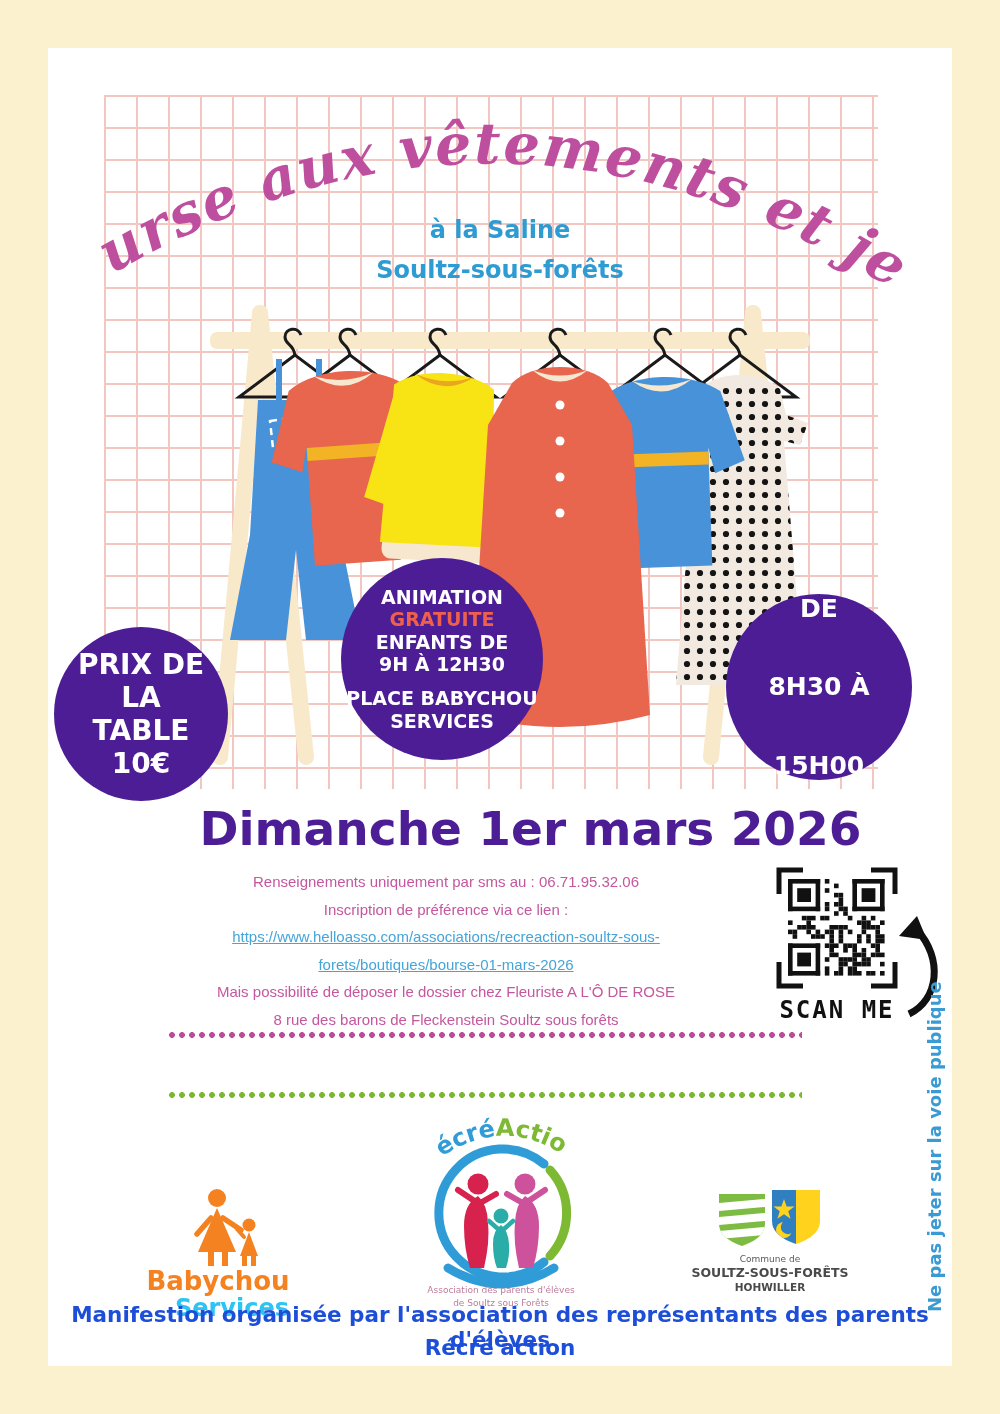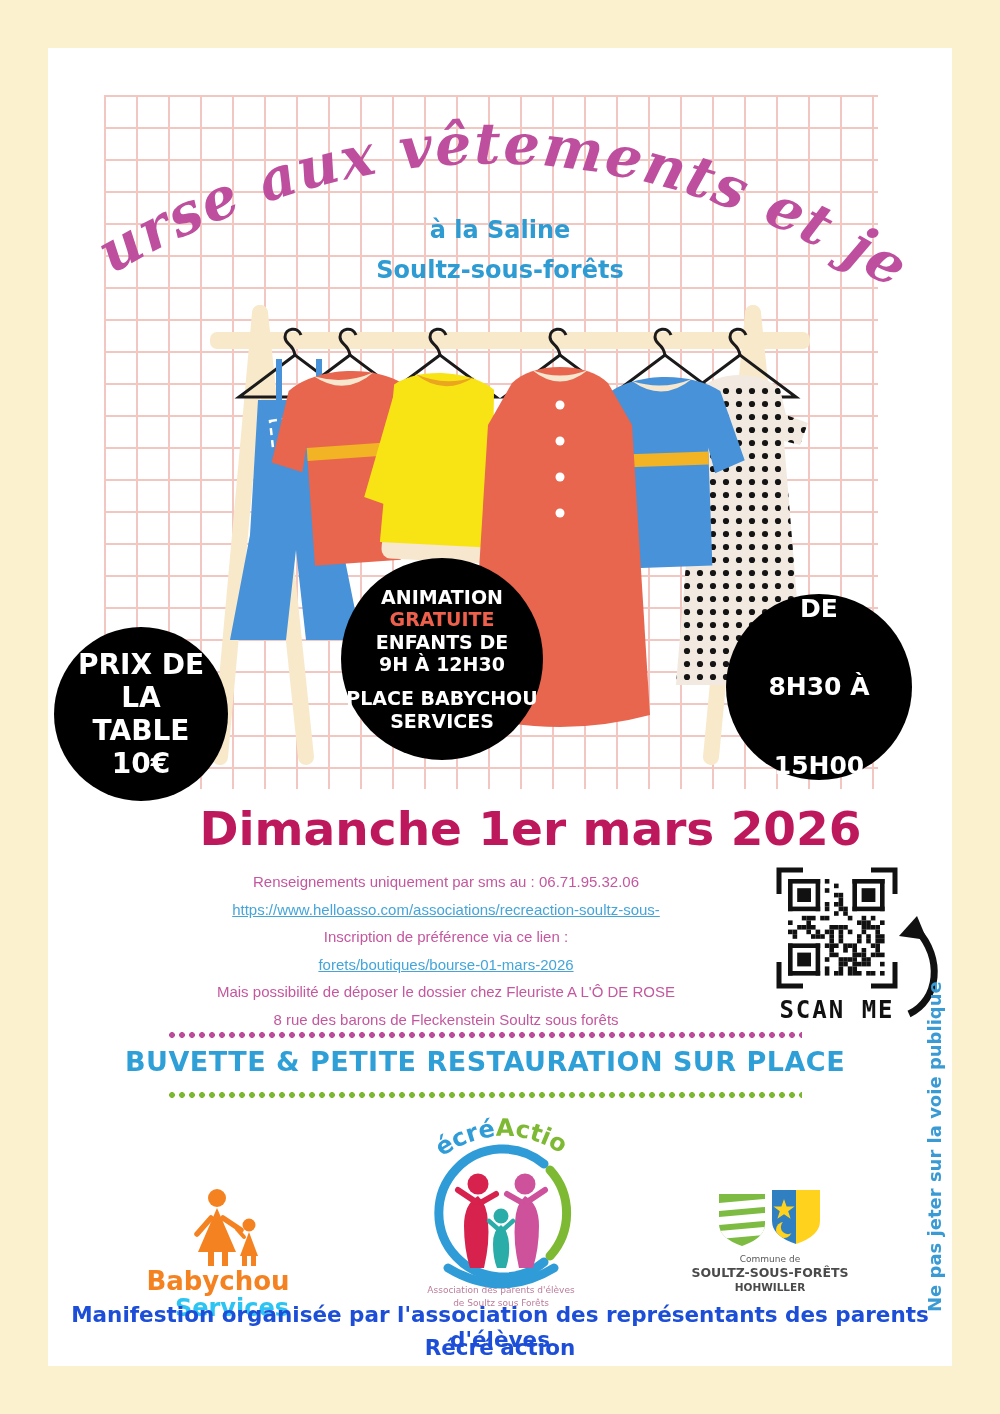--- a/index.html
+++ b/index.html
@@ -18,30 +18,30 @@
   .title-svg{left:10px;top:48px;width:880px;height:220px;}
   .title-svg text{font-family:"DejaVu Serif", serif;font-style:italic;font-weight:bold;
     font-size:57px;fill:#BE4F9E;letter-spacing:2px;}
 
   .subtitle{left:0;width:100%;text-align:center;color:#2E9BD3;font-weight:bold;font-size:24px;}
   .sub1{top:168px;} .sub2{top:208px;}
 
   .rack-svg{left:140px;top:247px;width:670px;height:500px;}
 
   
-  .badge{border-radius:50%;background:#000000;color:#fff;display:flex;flex-direction:column;
+  .badge{border-radius:50%;background:#4c1d95;color:#fff;display:flex;flex-direction:column;
          align-items:center;justify-content:center;text-align:center;font-weight:800;}
   .badge div{line-height:1.18;}
   .badge-left{left:6px;top:579px;width:174px;height:174px;font-size:28px;}
   .badge-center{left:293px;top:510px;width:202px;height:202px;font-size:19px;}
   .badge-right{left:678px;top:546px;width:186px;height:186px;font-size:25px;justify-content:space-between;}
   .badge .hot{color:#EF604C;}
   .badge .gap{height:12px;}
 
-  .date-heading{left:60px;top:753px;width:845px;text-align:center;color:#be185d;
+  .date-heading{left:60px;top:753px;width:845px;text-align:center;color:#4c1d95;
     font-size:47px;font-weight:800;letter-spacing:0px;}
 
   .info{left:20px;top:820px;width:756px;text-align:center;color:#C4579E;
     font-size:15px;line-height:27.5px;font-family:"Liberation Sans",sans-serif;}
   .info .link{color:#45A5D9;text-decoration:underline;cursor:pointer;}
 
   .qr-wrap{left:727px;top:818px;width:190px;height:185px;}
   .qr-wrap text{font-family:"DejaVu Sans Mono",monospace;font-weight:bold;font-size:24px;fill:#111;letter-spacing:2px;}
 
   .dotrow{left:120px;width:634px;height:8px;background-repeat:repeat-x;background-size:10px 8px;}
@@ -435,22 +435,22 @@
     <div class="abs badge badge-right">
       <div>DE</div>
       <div>8H30 À</div>
       <div>15H00</div>
     </div>
 
     <div class="abs date-heading">Dimanche 1er mars 2026</div>
 
     <div class="abs info">
       <div>Renseignements uniquement par sms au : 06.71.95.32.06</div>
+      <div>Inscription de préférence via ce lien :</div>
       <div><span class="link">https://www.helloasso.com/associations/recreaction-soultz-sous-</span></div>
-      <div>Inscription de préférence via ce lien :</div>
       <div><span class="link">forets/boutiques/bourse-01-mars-2026</span></div>
       <div>Mais possibilité de déposer le dossier chez  Fleuriste  A L'Ô DE ROSE</div>
       <div>8 rue des barons de Fleckenstein Soultz sous forêts</div>
     </div>
 
     <svg class="abs qr-wrap" viewBox="0 0 190 185">
       <g fill="none" stroke="#111" stroke-width="5">
         <path d="M4,28 L4,4 L28,4"></path>
         <path d="M96,4 L120,4 L120,28"></path>
         <path d="M4,96 L4,120 L28,120"></path>
@@ -588,21 +588,20 @@
           <rect x="105" y="105" width="4.6" height="4.6" fill="#111"></rect>
         </g>
       <text x="62" y="152" text-anchor="middle">SCAN ME</text>
       <g>
         <path d="M134,148 C164,134 168,92 142,64" fill="none" stroke="#111" stroke-width="7"></path>
         <polygon points="124,70 142,50 152,74" fill="#111"></polygon>
       </g>
     </svg>
 
     <div class="abs dotrow dots-purple"></div>
-    <div class="abs banner">BUVETTE &amp; PETITE RESTAURATION SUR PLACE</div>
     <div class="abs dotrow dots-green"></div>
 
     <svg class="abs babychou-svg" viewBox="0 0 200 150">
       <g fill="#F58220" stroke="none">
         <circle cx="97" cy="18" r="9"></circle>
         <path d="M97,28 L78,72 L116,72 Z"></path>
         <g stroke="#F58220" stroke-width="5.5" stroke-linecap="round">
           <line x1="91" y1="38" x2="77" y2="54"></line>
           <line x1="103" y1="38" x2="121" y2="50"></line>
         </g>

